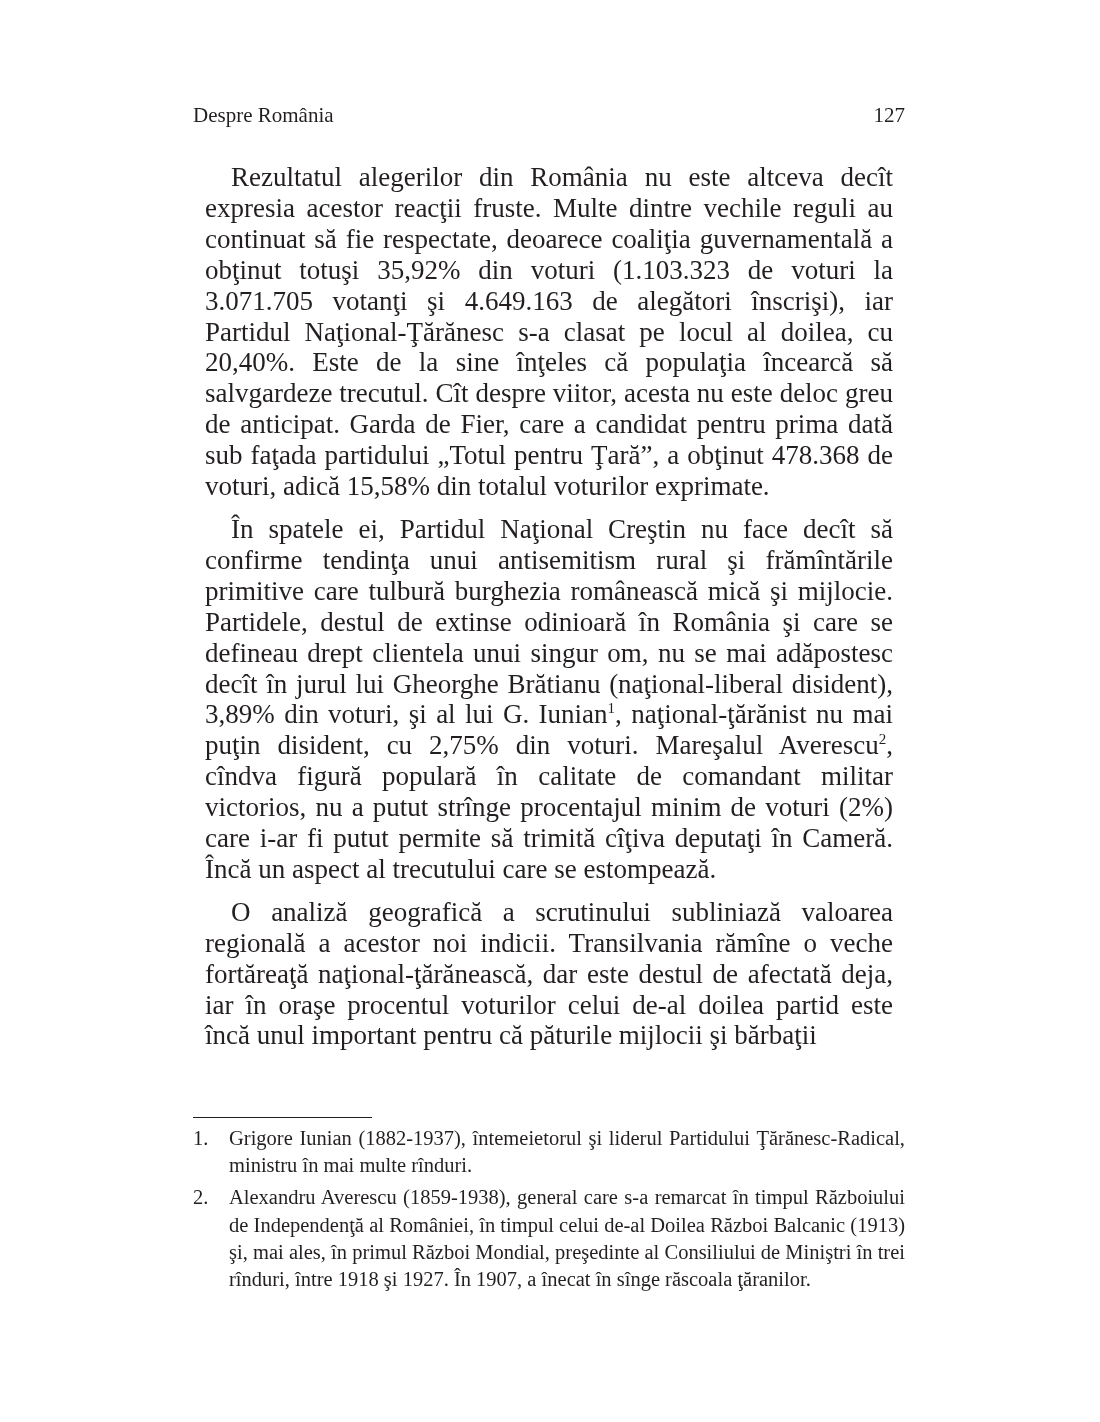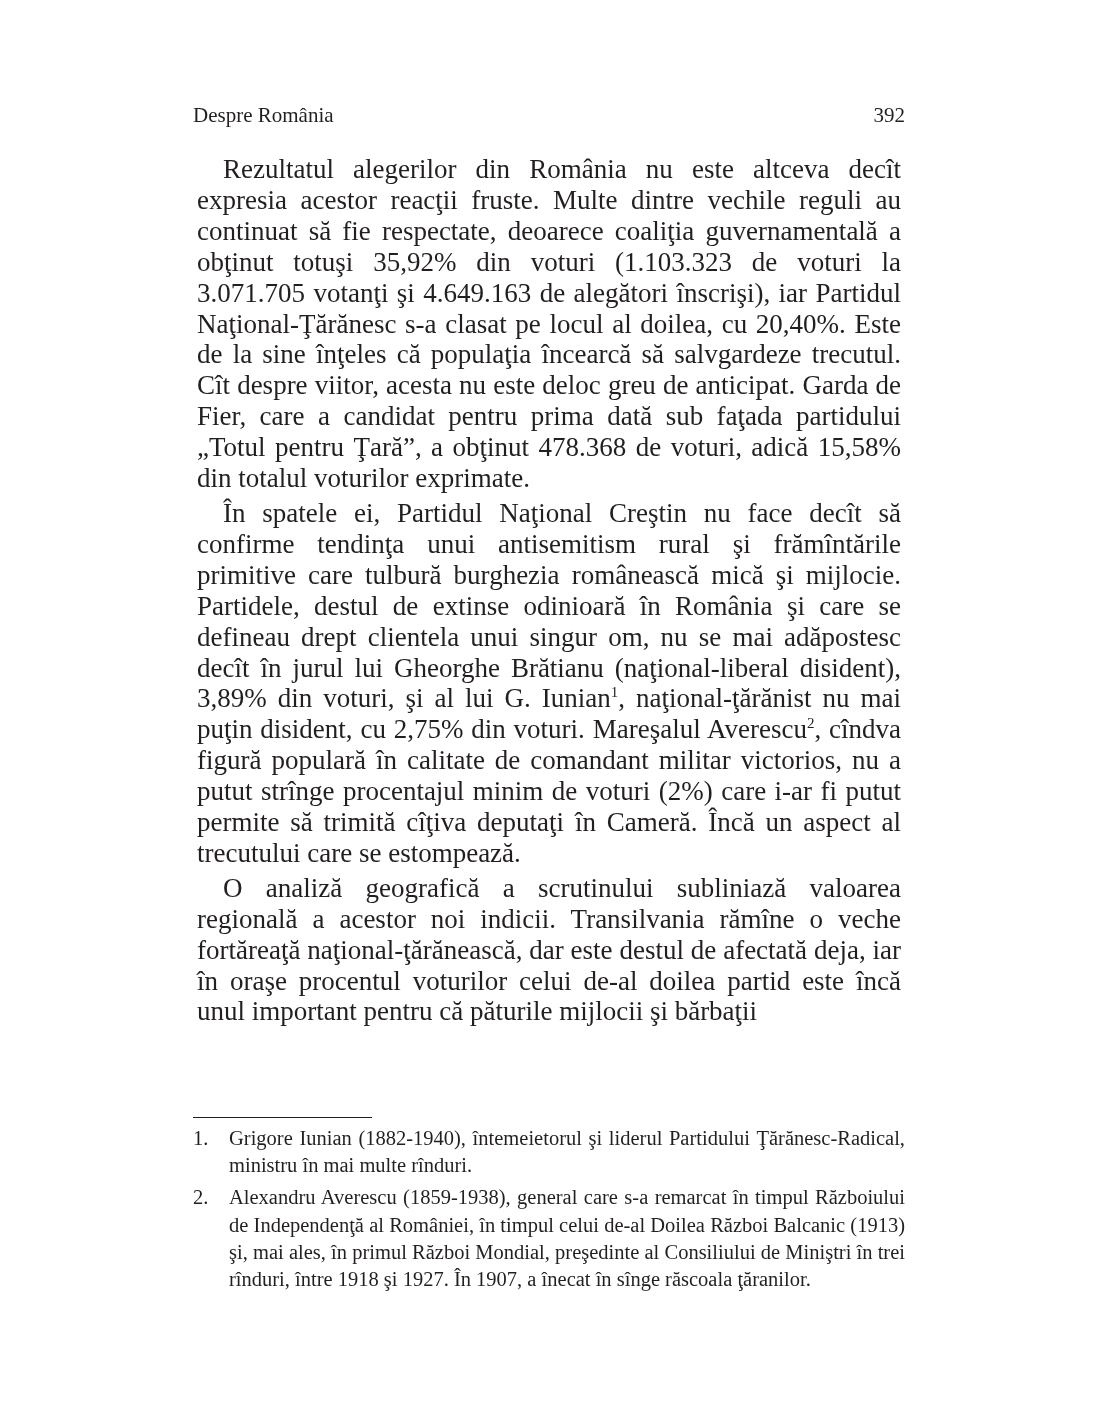--- a/index.html
+++ b/index.html
@@ -44,21 +44,21 @@
     position: absolute;
     top: 150px;
     left: 0;
     width: 712px;
     font-size: 27px;
     line-height: 30.9px;
     text-align: justify;
     hyphens: manual;
   }
   .body-text p {
-    margin: 4px;
+    margin: 12px;
     text-indent: 26px;
   }
   sup {
     font-size: 15px;
     line-height: 0;
     vertical-align: 10px;
   }
   .footnote-rule {
     position: absolute;
     top: 1117px;
@@ -87,35 +87,35 @@
     top: 0;
   }
 </style>
 </head>
 <body>
 
 <div class="page">
 
   <div class="running-head">
     <span class="title">Despre România</span>
-    <span class="folio">392</span>
+    <span class="folio">127</span>
   </div>
 
   <div class="body-text">
     <p><span>Rezultatul alegerilor din România nu este altceva decît expresia acestor reacţii fruste. Multe dintre vechile reguli au continuat să fie respectate, deoarece coaliţia guverna­mentală a obţinut totuşi 35,92% din voturi (1.103.323 de voturi la 3.071.705 votanţi şi 4.649.163 de alegători înscrişi), iar Partidul Naţional-Ţărănesc s-a clasat pe locul al doilea, cu 20,40%. Este de la sine înţeles că populaţia încearcă să salvgardeze trecutul. Cît despre viitor, acesta nu este deloc greu de anticipat. Garda de Fier, care a candidat pentru prima dată sub faţada partidului „Totul pentru Ţară”, a ob­ţinut 478.368 de voturi, adică 15,58% din totalul voturilor exprimate.</span></p>
     <p><span>În spatele ei, Partidul Naţional Creştin nu face decît să confirme tendinţa unui antisemitism rural şi frămîntările primitive care tulbură burghezia românească mică şi mijlocie. Partidele, destul de extinse odinioară în România şi care se defineau drept clientela unui singur om, nu se mai adă­postesc decît în jurul lui Gheorghe Brătianu (naţional-liberal disident), 3,89% din voturi, şi al lui G. Iunian</span><sup>1</sup><span>, naţional-ţără­nist nu mai puţin disident, cu 2,75% din voturi. Mareşalul Averescu</span><sup>2</sup><span>, cîndva figură populară în calitate de comandant militar victorios, nu a putut strînge procentajul minim de voturi (2%) care i-ar fi putut permite să trimită cîţiva deputaţi în Cameră. Încă un aspect al trecutului care se estompează.</span></p>
     <p><span>O analiză geografică a scrutinului subliniază valoarea regională a acestor noi indicii. Transilvania rămîne o veche fortăreaţă naţional-ţărănească, dar este destul de afectată deja, iar în oraşe procentul voturilor celui de-al doilea partid este încă unul important pentru că păturile mijlocii şi bărbaţii</span></p>
   </div>
 
   <div class="footnote-rule"></div>
 
   <div class="footnotes">
     <div class="footnote">
       <span class="num">1.</span>
-      <span>Grigore Iunian (1882-1940), întemeietorul şi liderul Partidului Ţărănesc-Radical, ministru în mai multe rînduri.</span>
+      <span>Grigore Iunian (1882-1937), întemeietorul şi liderul Partidului Ţărănesc-Radical, ministru în mai multe rînduri.</span>
     </div>
     <div class="footnote">
       <span class="num">2.</span>
       <span>Alexandru Averescu (1859-1938), general care s-a remarcat în timpul Războiului de Independenţă al României, în timpul celui de-al Doilea Război Balcanic (1913) şi, mai ales, în primul Război Mondial, preşedinte al Consiliului de Miniştri în trei rînduri, între 1918 şi 1927. În 1907, a înecat în sînge răscoala ţăranilor.</span>
     </div>
   </div>
 
 </div>
 
 </body></html>

